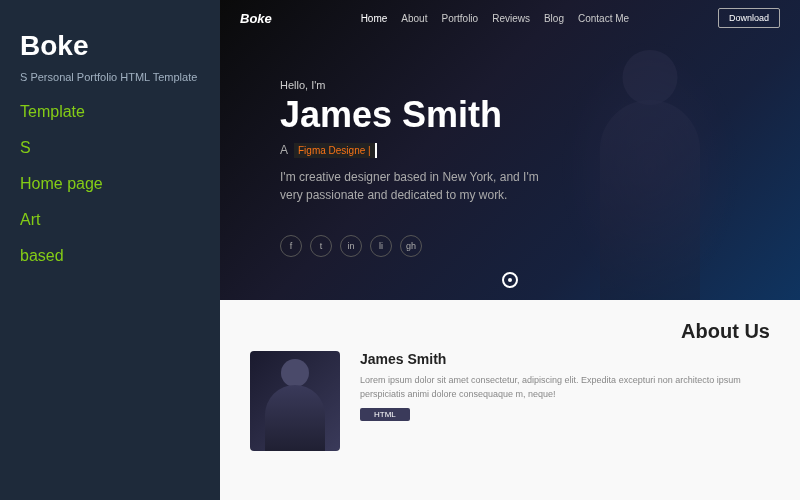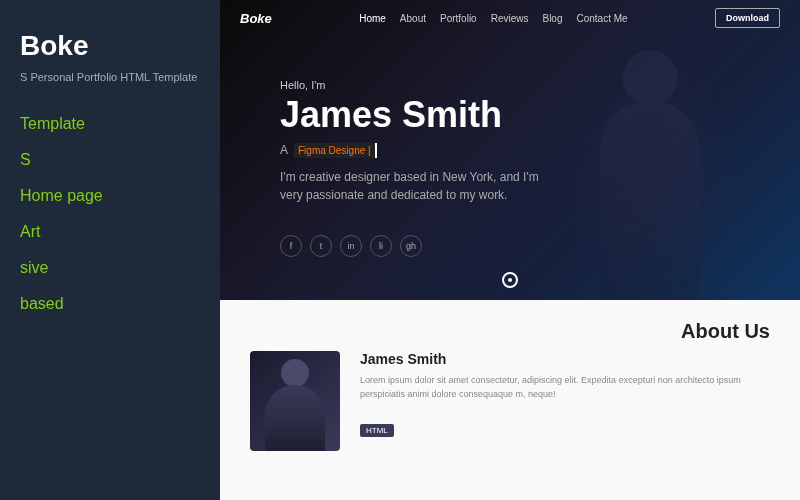--- a/index.html
+++ b/index.html
@@ -17,21 +17,21 @@
     }
     .sidebar-logo {
       font-size: 28px;
       font-weight: 900;
       color: #fff;
       margin-bottom: 8px;
     }
     .sidebar-subtitle {
       font-size: 11px;
       color: #a0b0c0;
-      margin-bottom: 28px;
+      margin-bottom: 16px;
       line-height: 1.4;
     }
     .sidebar-item {
       font-size: 16px;
       color: #84cc16;
       margin-bottom: 14px;
       cursor: pointer;
       padding: 2px 0;
     }
 
@@ -81,21 +81,20 @@
     }
     .nav-link.active { color: #fff; }
     .nav-btn {
       background: transparent;
       border: 1px solid #aaa;
       color: #fff;
       font-size: 9px;
       padding: 4px 10px;
       cursor: pointer;
       border-radius: 2px;
-      font-weight: bold;
     }
 
     
     .hero-body {
       flex: 1;
       display: flex;
       flex-direction: column;
       justify-content: center;
       padding: 10px 40px 10px 60px;
       position: relative;
@@ -287,36 +286,35 @@
     .about-text {
       font-size: 9px;
       color: #888;
       line-height: 1.6;
     }
     .about-badge {
       display: inline-block;
       background: #3a3a5a;
       color: #fff;
       font-size: 8px;
-      padding: 2px 6px;
+      padding: 2px 14px;
       border-radius: 2px;
-      margin-top: 22px;
+      margin-top: 6px;
     }
   </style>
 </head>
 <body>
 
 <div class="sidebar">
   <div class="sidebar-logo">Boke</div>
   <div class="sidebar-subtitle">S Personal Portfolio HTML Template</div>
   <div class="sidebar-item">Template</div>
   <div class="sidebar-item">S</div>
   <div class="sidebar-item">Home page</div>
   <div class="sidebar-item">Art</div>
-  <div class="sidebar-item">sive</div>
   <div class="sidebar-item">based</div>
 </div>
 
 <div class="content">
 
   <div class="hero">
 
     <nav class="nav">
       <div class="nav-logo">Boke</div>
       <div class="nav-links">

